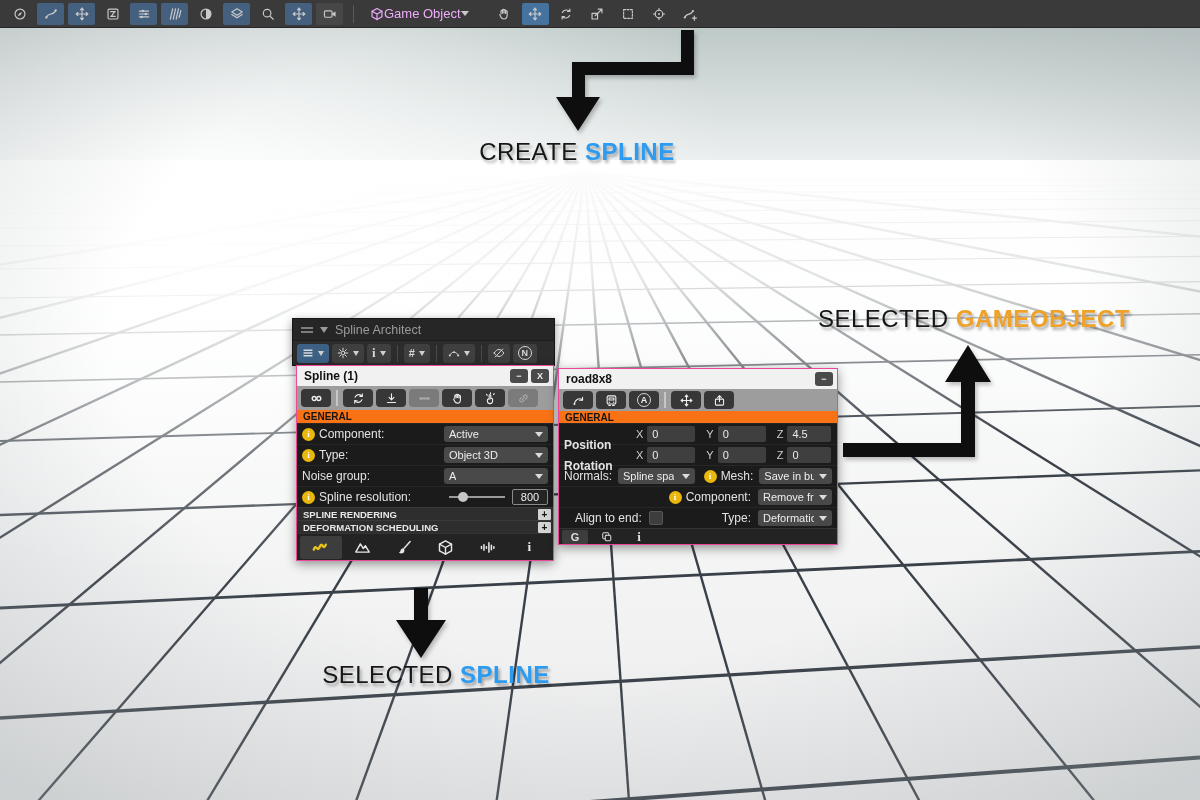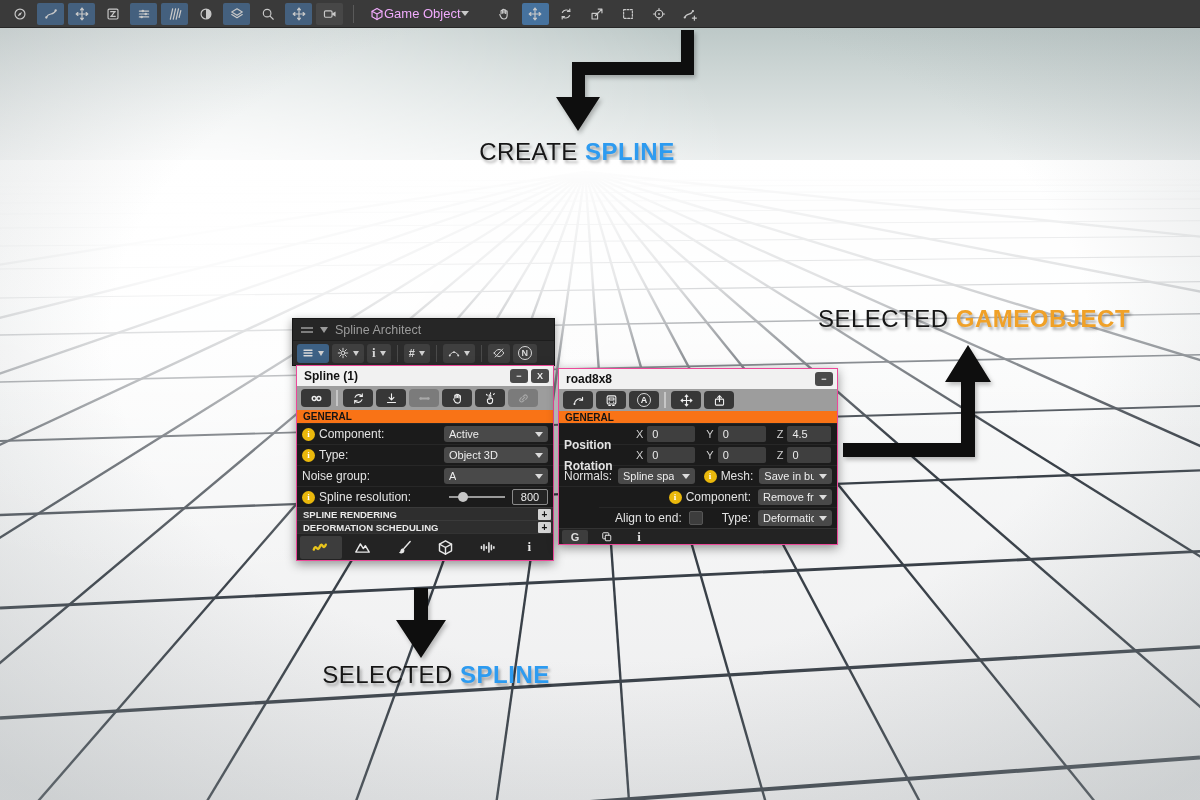--- a/index.html
+++ b/index.html
@@ -654,21 +654,21 @@
         </div>
     </div>
     <div class="prow" style="justify-content:flex-end;">
       <span class="info">i</span>
       <span style="margin-right:7px;">Component:</span>
       <div class="dd sm">
           <span>Remove fr</span>
           <span class="car"></span>
         </div>
     </div>
-    <div class="prow" style="padding-left:16px;margin-left:40px;">
+    <div class="prow" style="padding-left:16px;">
       <span style="margin-right:7px;">Align to end:</span>
       <span class="cb"></span>
       <span style="margin-left:auto;margin-right:7px;">Type:</span>
       <div class="dd sm">
           <span>Deformatio</span>
           <span class="car"></span>
         </div>
     </div>
 
     <div class="gtabs">

